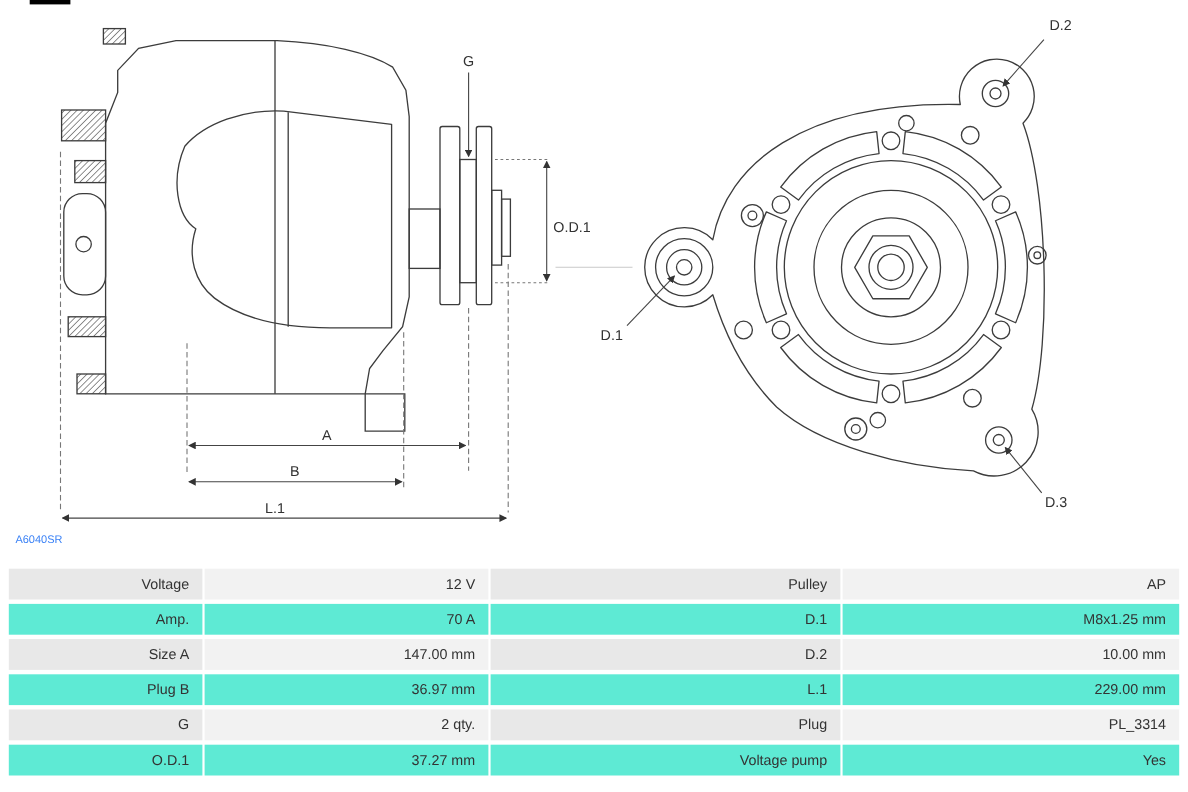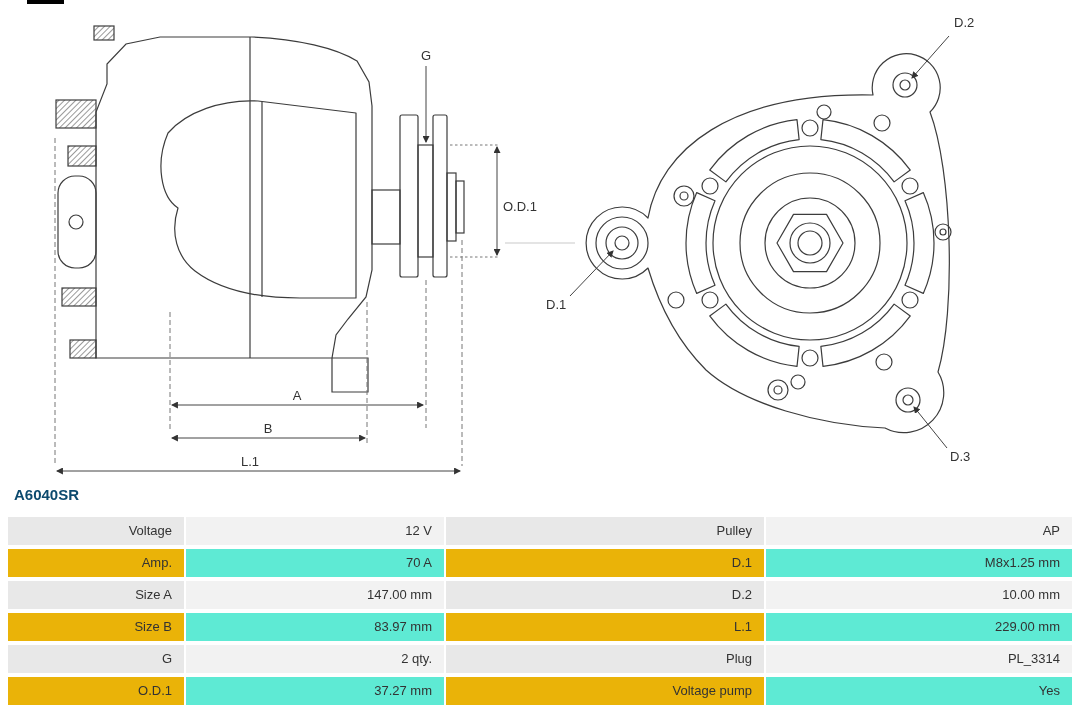--- a/index.html
+++ b/index.html
@@ -11,35 +11,35 @@
   #diagram-svg { position:absolute; left:0; top:0; }
   .ln   { stroke:#3c3c3c; stroke-width:1.2; fill:none; }
   .lnr  { stroke:#3c3c3c; stroke-width:1.2; fill:none; stroke-linejoin:round; }
   .dim  { stroke:#444; stroke-width:1; fill:none; }
   .ext  { stroke:#777; stroke-width:1; fill:none; stroke-dasharray:5 3; }
   .dot  { stroke:#777; stroke-width:1; fill:none; stroke-dasharray:2.5 2.5; }
   .cline{ stroke:#c9c9c9; stroke-width:1; fill:none; }
   .dlabel { font-size:13px; fill:#333; font-family:"Liberation Sans", sans-serif; }
   .hatched { fill:url(#hatchp); }
   .part-number {
-    position:absolute; left:14px; top:486px; font-size:15px; color:#0c4a6e;font-weight:bold;
+    position:absolute; left:14px; top:486px; font-size:10px; color:#3b82f6;
   }
   .spec-table {
     position:absolute; left:8px; top:517px; width:1064px;
     display:grid; grid-template-columns:176px 258px 318px 306px; gap:4px 2px;
   }
   .trow { display:contents; }
   .cell {
     height:28px; line-height:28px; font-size:13px; color:#333;
     text-align:right; padding-right:12px; box-sizing:border-box;
     white-space:nowrap; overflow:hidden;
   }
   .trow.odd  .lab { background:#e8e8e8; }
   .trow.odd  .val { background:#f2f2f2;text-align:right; }
-  .trow.even .lab { background:#eab308; }
+  .trow.even .lab { background:#5eead4; }
   .trow.even .val { background:#5eead4; }
 </style>
 </head>
 <body>
 
 <div class="corner-mark"></div>
 
 <svg id="diagram-svg" width="1080" height="482" viewBox="0 0 1080 482">
   <defs>
     <pattern id="hatchp" width="4" height="4" patternUnits="userSpaceOnUse" patternTransform="rotate(45)">
@@ -197,22 +197,22 @@
     <div class="cell lab">D.1</div>
     <div class="cell val">M8x1.25 mm</div>
   </div>
   <div class="trow odd">
     <div class="cell lab">Size A</div>
     <div class="cell val">147.00 mm</div>
     <div class="cell lab">D.2</div>
     <div class="cell val">10.00 mm</div>
   </div>
   <div class="trow even">
-    <div class="cell lab">Size B</div>
-    <div class="cell val">83.97 mm</div>
+    <div class="cell lab">Plug B</div>
+    <div class="cell val">36.97 mm</div>
     <div class="cell lab">L.1</div>
     <div class="cell val">229.00 mm</div>
   </div>
   <div class="trow odd">
     <div class="cell lab">G</div>
     <div class="cell val">2 qty.</div>
     <div class="cell lab">Plug</div>
     <div class="cell val">PL_3314</div>
   </div>
   <div class="trow even">

